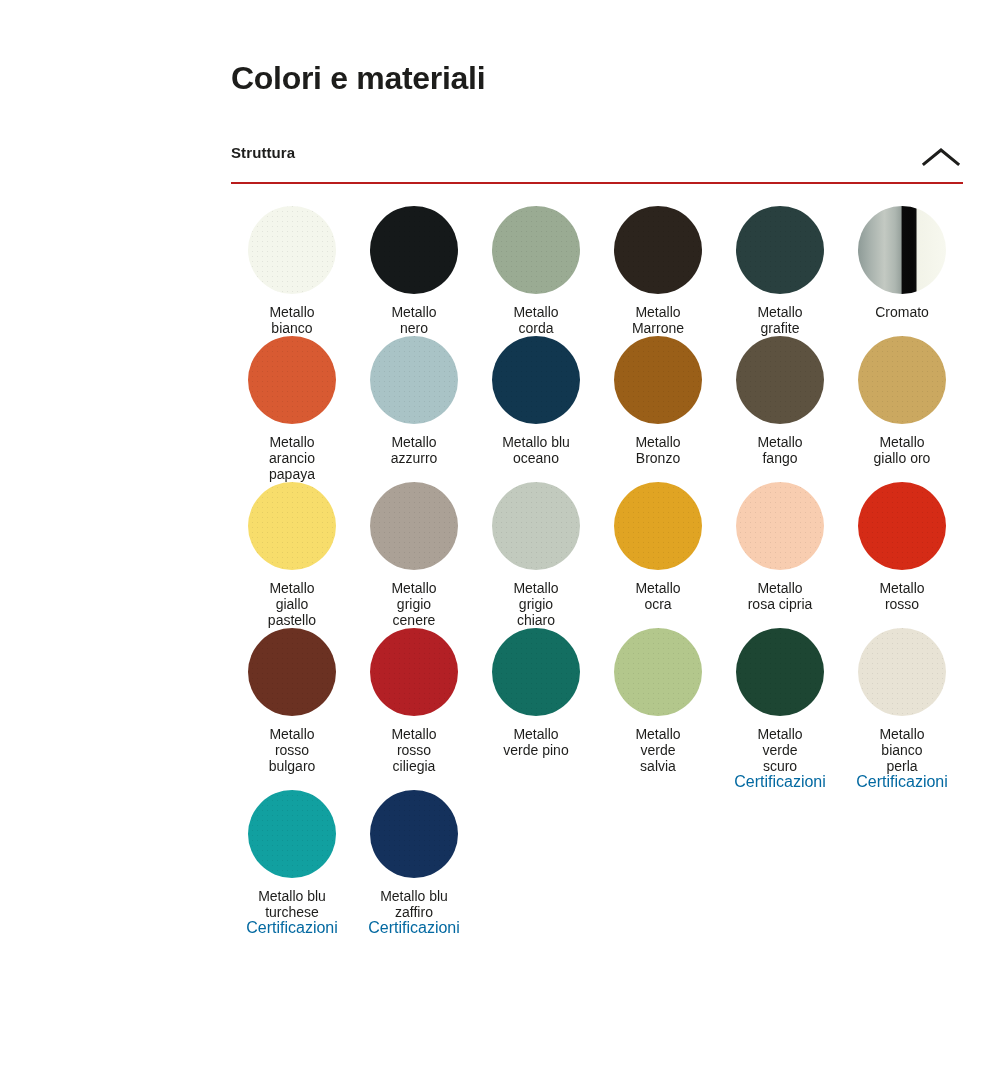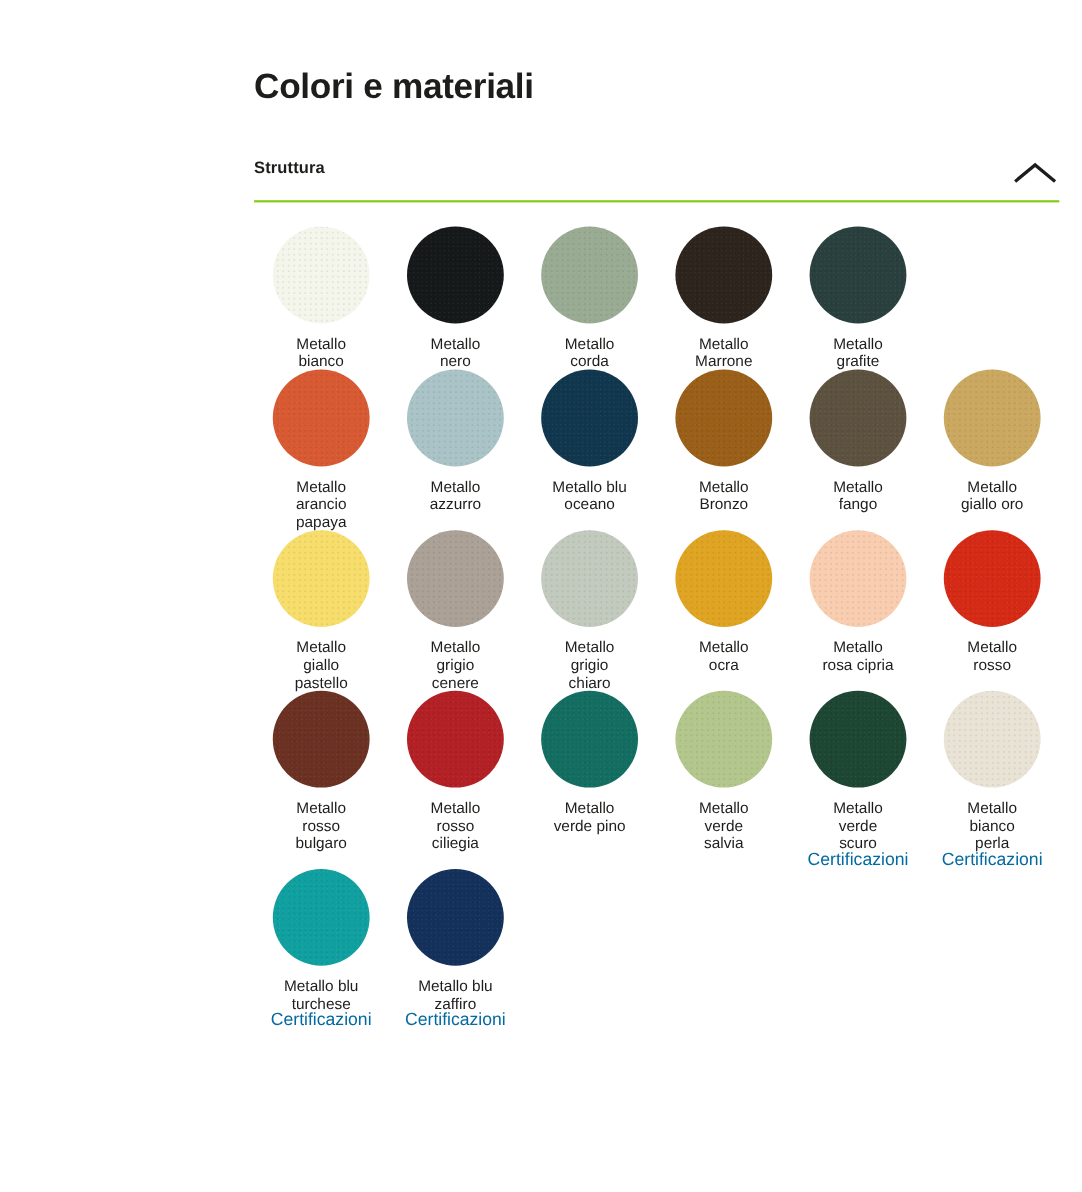--- a/index.html
+++ b/index.html
@@ -38,21 +38,21 @@
   .section {
     position: absolute;
     left: 231px;
     top: 144px;
     width: 732px;
   }
 
   .section-header {
     position: relative;
     height: 38px;
-    border-bottom: 2px solid #84cc16;
+    border-bottom: 2px solid #b91c1c;
     cursor: pointer;
   }
 
   .section-title {
     position: absolute;
     left: 0;
     top: 0;
     font-size: 15px;
     font-weight: bold;
     letter-spacing: 0.1px;
@@ -189,20 +189,26 @@
         <div class="swatch-cell">
           <div class="swatch-disc" style="background: rgb(44, 36, 29);"></div>
           <div class="swatch-label">Metallo
 Marrone</div>
         </div>
         <div class="swatch-cell">
           <div class="swatch-disc" style="background: rgb(41, 64, 63);"></div>
           <div class="swatch-label">Metallo
 grafite</div>
         </div>
+        <div class="swatch-cell">
+          <div class="swatch-disc chrome">
+            <div class="chrome-grad"></div>
+          </div>
+          <div class="swatch-label">Cromato</div>
+        </div>
       </div>
       <div class="swatch-row">
         <div class="swatch-cell">
           <div class="swatch-disc" style="background: rgb(216, 90, 50);"></div>
           <div class="swatch-label">Metallo
 arancio
 papaya</div>
         </div>
         <div class="swatch-cell">
           <div class="swatch-disc" style="background: rgb(169, 195, 198);"></div>

